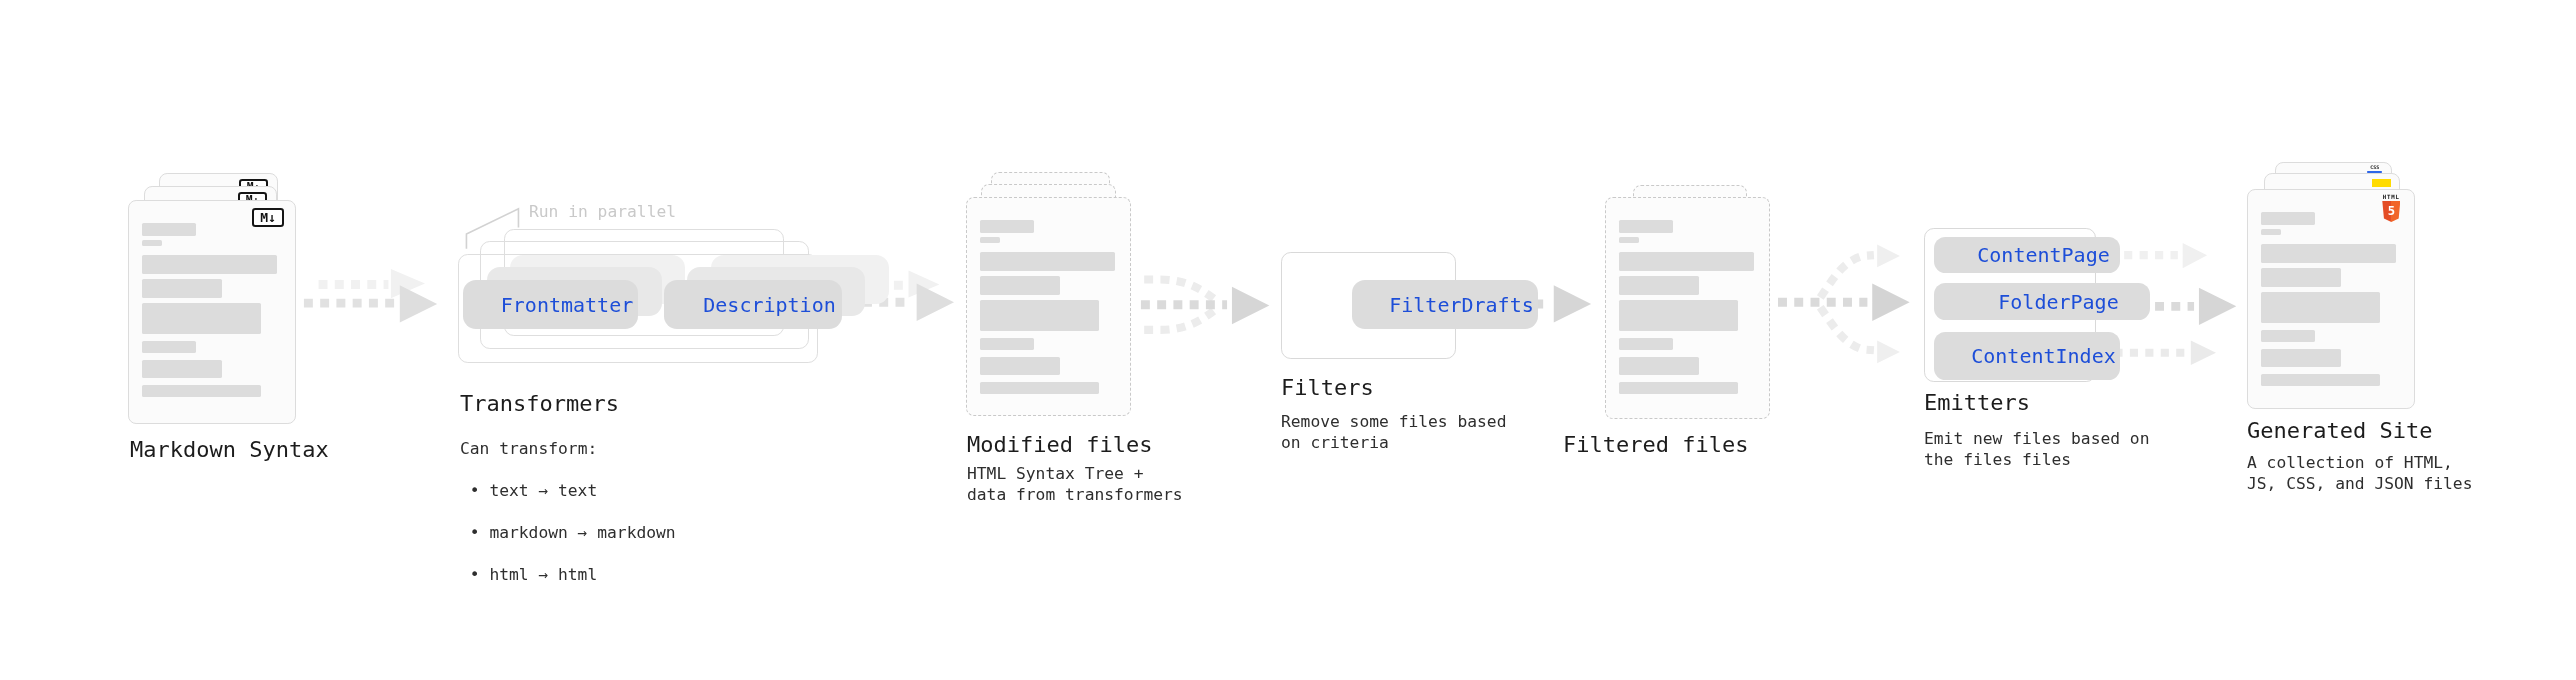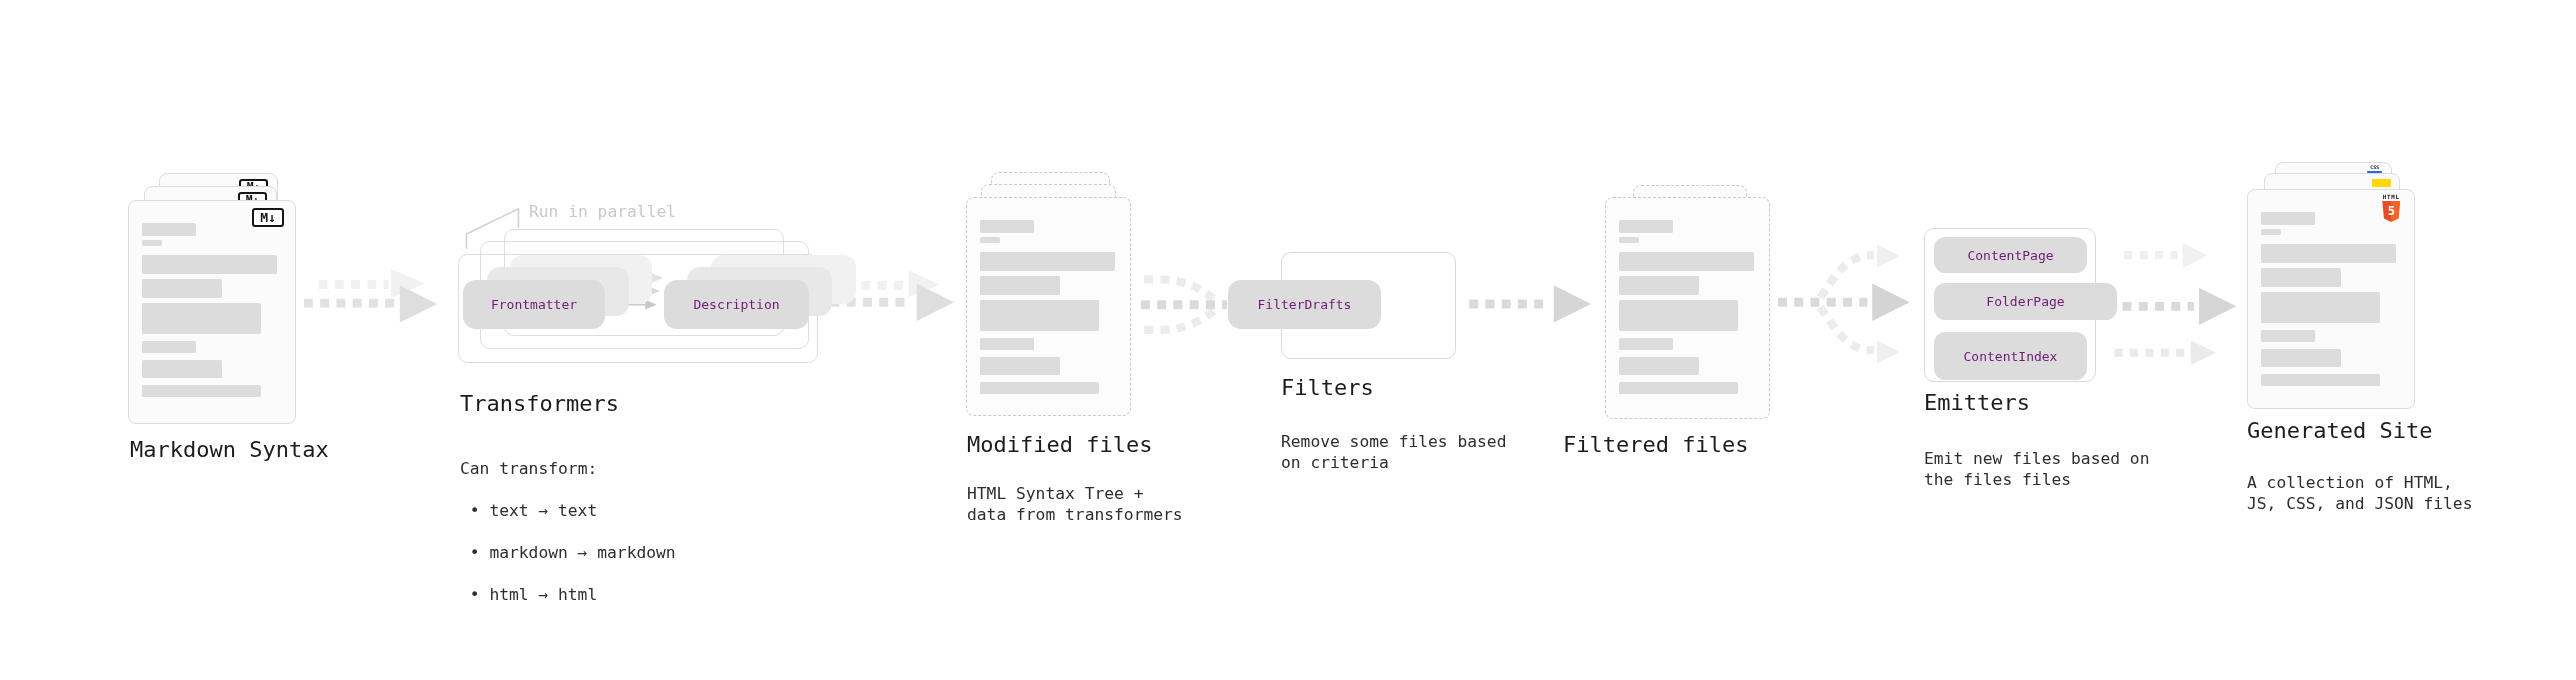--- a/index.html
+++ b/index.html
@@ -33,27 +33,27 @@
              color:#fff;font-size:12.2px;font-weight:700;line-height:20.3px;text-align:center;}
   .css-badge{position:absolute;top:2.4px;right:9px;width:14.6px;text-align:center;}
   .css-word{display:block;font-size:4.9px;font-weight:700;color:#111;line-height:4.9px;}
   .css-bar{display:block;height:2.4px;background:#2d66e8;margin-top:0.8px;border-radius:0.8px;}
   .js-badge{position:absolute;top:4.9px;right:8.1px;width:18.7px;height:8.1px;background:#ffdb00;}
 
   
   .obox{position:absolute;border:1.6px solid #dedede;border-radius:9.8px;background:transparent;box-sizing:border-box;}
   .wbox{position:absolute;border:1.6px solid #d9d9d9;border-radius:9.8px;background:#fff;box-sizing:border-box;}
   .pill{position:absolute;background:#dcdcdc;border-radius:13px;display:flex;align-items:center;justify-content:center;
-        font-size:13px;color:#701a75;white-space:nowrap;}
+        font-size:20px;color:#1d4ed8;white-space:nowrap;padding-left:33px;}
   .pill.g1{background:#e8e8e8;}
   .pill.g2{background:#f1f1f1;}
 
   
   .stage-label{position:absolute;font-size:22px;font-weight:500;color:#1c1c1c;white-space:nowrap;}
-  .stage-caption{position:absolute;font-size:16.3px;color:#2e2e2e;line-height:21px;white-space:pre-line;margin-top:20px;}
+  .stage-caption{position:absolute;font-size:16.3px;color:#2e2e2e;line-height:21px;white-space:pre-line;}
   .note{position:absolute;font-size:16.3px;color:#c9c9c9;white-space:nowrap;}
   .bullet-line{line-height:21px;}
 </style>
 </head>
 <body>
 
 <div class="canvas">
 
   <svg class="overlay" viewBox="0 0 3170 838" width="2576" height="681">
 
@@ -171,21 +171,21 @@
       <div class="bar b7"></div>
       <div class="bar b8"></div>
     </div>
     <div class="stage-label" style="left:967px;top:432px">Modified files</div>
     <div class="stage-caption" style="left:967px;top:463px">HTML Syntax Tree +
 data from transformers</div>
   </div>
 
   <div>
     <div class="wbox" style="left:1281px;top:252px;width:175px;height:107px"></div>
-    <div class="pill" style="left:1228px;top:280px;width:153px;height:49px">FilterDrafts</div>
+    <div class="pill" style="left:1352px;top:280px;width:153px;height:49px">FilterDrafts</div>
     <div class="stage-label" style="left:1281px;top:375px">Filters</div>
     <div class="stage-caption" style="left:1281px;top:411px">Remove some files based
 on criteria</div>
   </div>
 
   <div>
     <div class="doc dashed" style="left:1633px;top:185px;width:114px;height:122px;z-index:1"></div>
     <div class="doc dashed" style="left:1605px;top:197px;width:165px;height:222px;z-index:2">
       <div class="bar b1"></div>
       <div class="bar b2"></div>

